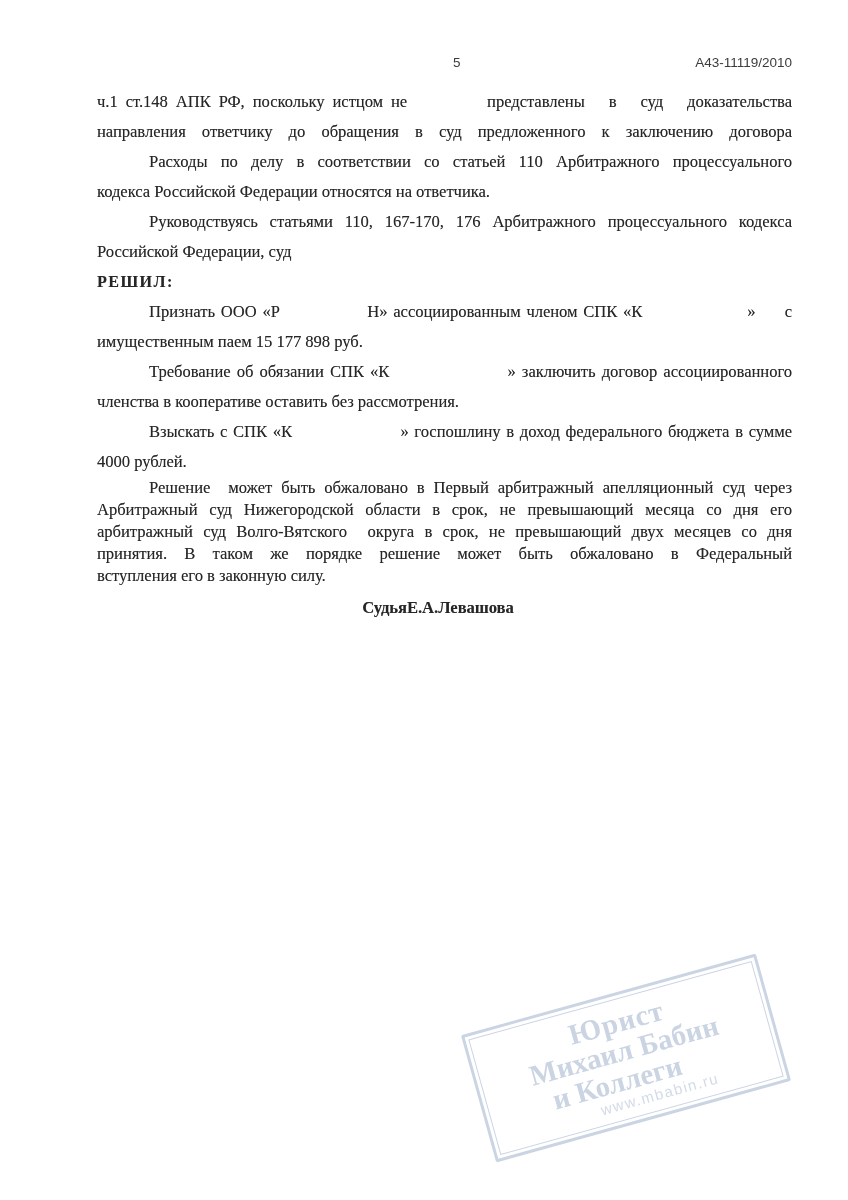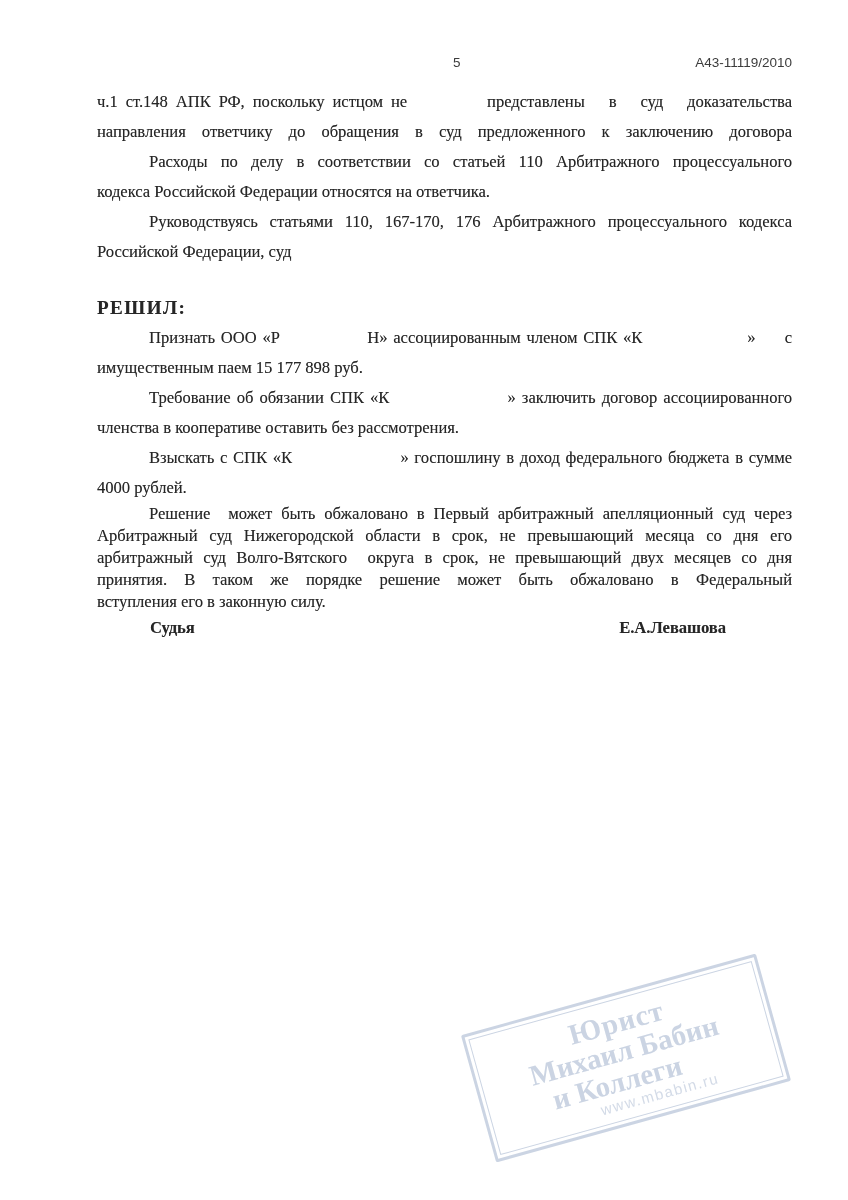--- a/index.html
+++ b/index.html
@@ -30,32 +30,32 @@
     font-size: 16.5px;
     text-shadow: 0.2px 0.2px 0.35px rgba(45,45,45,0.45);
   }
   .para { margin: 0; }
   .para.wide   .line { line-height: 30px; }
   .para.narrow .line { line-height: 22px; }
   .line { text-align: justify; }
   .line.stretch { text-align-last: justify; }
   .line.indent { text-indent: 52px; }
   .para.heading {
-    margin-top: 26px;
     text-align: center;
     font-weight: bold;
-    font-size: 19px;
+    font-size: 16px;
     letter-spacing: 1.5px;
     line-height: 30px;
   }
   .signature {
     display: flex;
-    justify-content: space-between;
+    justify-content: center;
     font-weight: bold;
     line-height: 30px;
+    margin-top: 6px;
     padding-left: 53px;
     padding-right: 66px;
   }
 
   
   .stamp {
     position: absolute;
     left: 473px; top: 992px;
     width: 300px; height: 126px;
     transform: rotate(-15.5deg);

